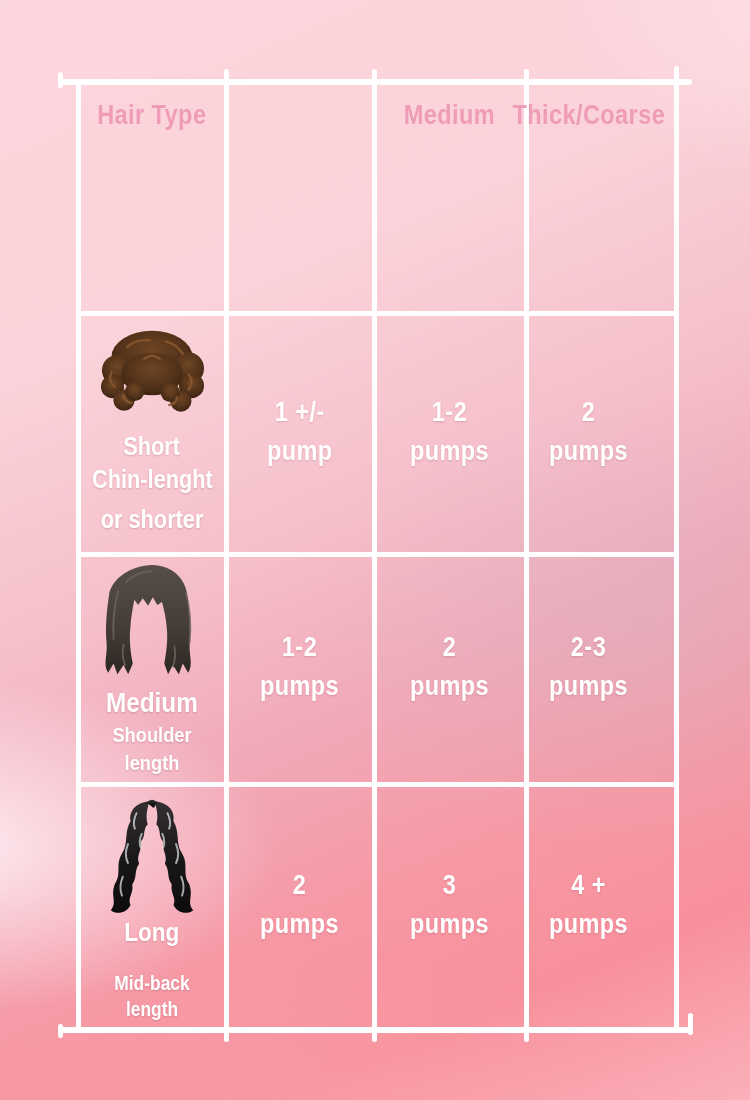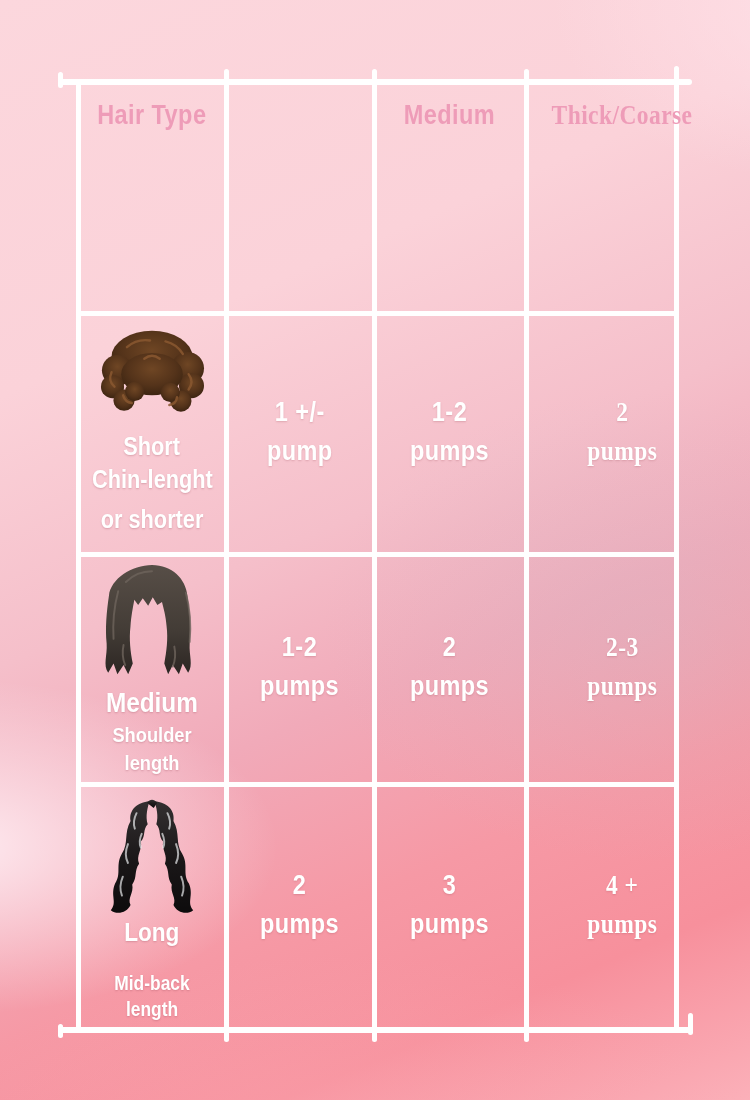--- a/index.html
+++ b/index.html
@@ -17,21 +17,21 @@
   
   .hline,.vline,.tick{position:absolute;background:#fff;border-radius:3px;}
   .hline{height:5px;}
   .vline{width:5px;}
   .tick{width:5px;height:12px;}
   
   .cell{position:absolute;display:flex;flex-direction:column;align-items:center;box-sizing:border-box;text-align:center;}
   .c0{left:81px;width:142px;}
   .c1{left:229px;width:142px;}
   .c2{left:377px;width:146px;}
-  .c3{left:550px;width:144px;font-family:Liberation Serif, serif;}
+  .c3{left:517px;width:144px;}
   .rh{top:86px;height:220px;justify-content:flex-start;margin-top:14px;}
   .r1{top:318px;height:228px;}
   .r2{top:558px;height:218px;}
   .r3{top:788px;height:234px;}
   .val{justify-content:center;}
   .condensed{transform:scaleX(0.87);transform-origin:center;}
   .hdr-label{font-size:27px;font-weight:bold;color:#ee9cb8;letter-spacing:0.5px;white-space:nowrap;}
   .vtext{font-size:27px;font-weight:bold;color:#fff;line-height:1.45;letter-spacing:0.5px;
          text-shadow:0 1px 2px rgba(150,70,85,0.25);}
   .hair-label{color:#fff;font-weight:bold;text-shadow:0 1px 2px rgba(150,70,85,0.3);line-height:1.3;}

